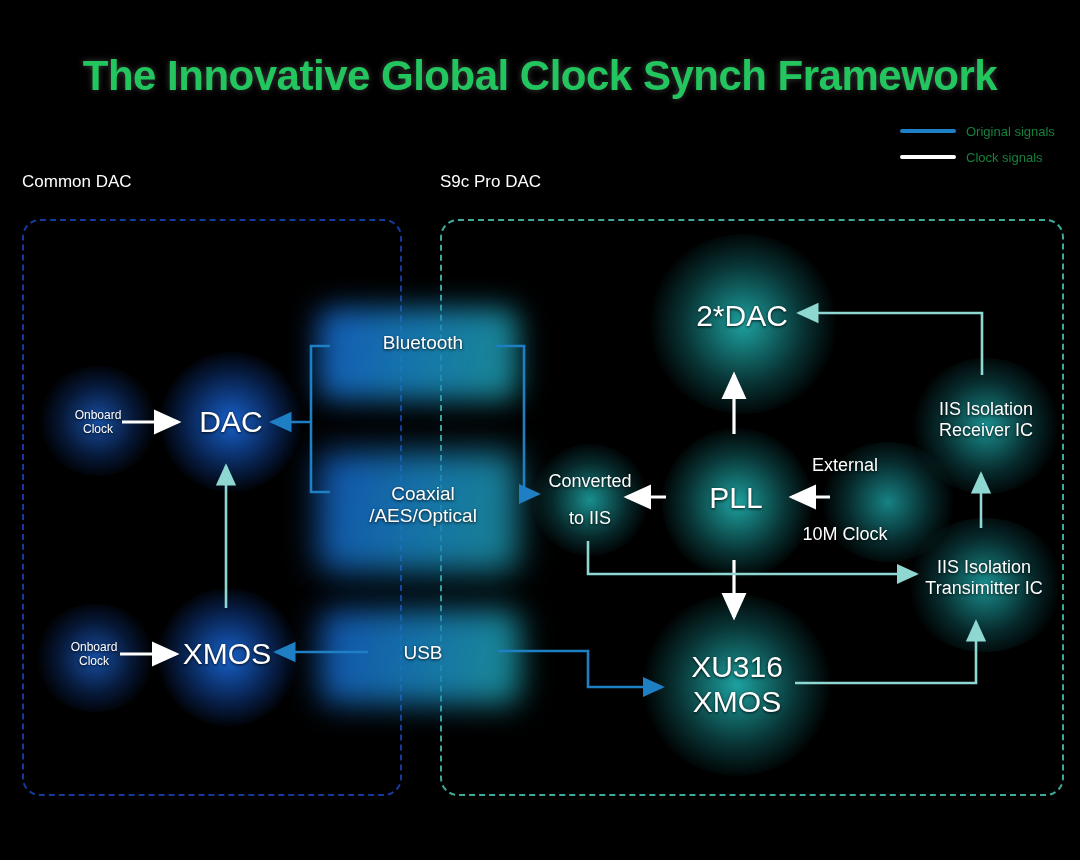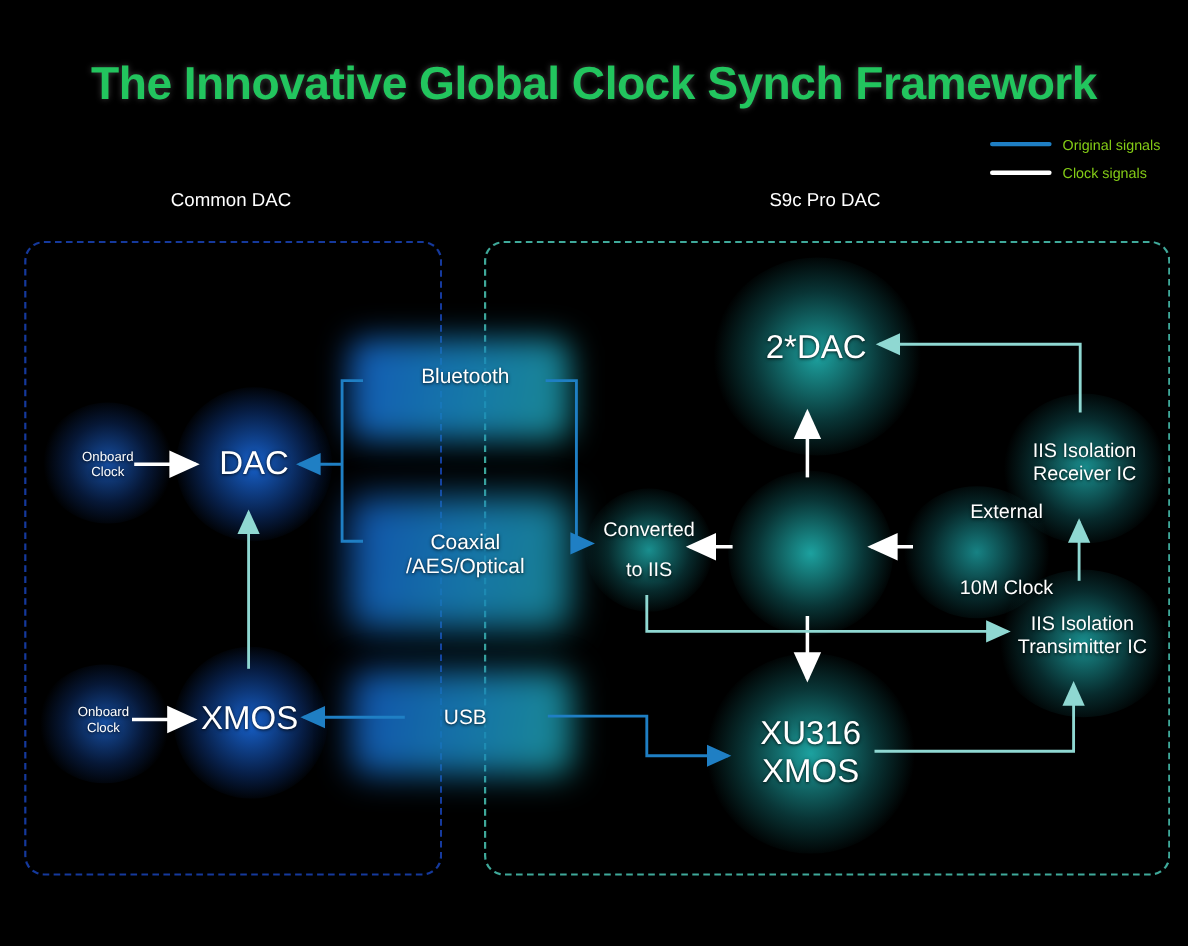--- a/index.html
+++ b/index.html
@@ -10,24 +10,24 @@
   .title{
     position:absolute;left:0;top:52px;width:1080px;text-align:center;
     font-size:42px;font-weight:bold;letter-spacing:-0.5px;color:#22c55e;
     text-shadow:0 0 6px rgba(255,255,255,.25);
   }
 
   
   .legend{position:absolute;left:900px;top:120px;width:170px;}
   .legend-row{display:flex;align-items:center;height:22px;margin-bottom:4px;}
   .legend-swatch{width:56px;height:4px;border-radius:2px;margin-right:10px;flex:0 0 auto;}
-  .legend-label{font-size:13px;color:#84cc16;white-space:nowrap;}
+  .legend-label{font-size:13px;color:#15803d;white-space:nowrap;}
 
   
-  .panel-head{position:absolute;font-size:17px;color:#ffffff;text-align:center;}
+  .panel-head{position:absolute;font-size:17px;color:#ffffff;text-align:left;}
 
   
   .panel{position:absolute;border-radius:18px;border:2px dashed;}
   #panel-left{left:22px;top:219px;width:376px;height:573px;border-color:#15399c;}
   #panel-right{left:440px;top:219px;width:620px;height:573px;border-color:#3fa99a;}
 
   
   .glow{position:absolute;border-radius:50%;pointer-events:none;}
   .glow.rect{border-radius:14px;}
 
@@ -160,22 +160,25 @@
 
   <div class="node n-lg" style="left:672px;top:298px;width:140px;height:36px;">
     <span>2*DAC</span>
   </div>
 
   <div class="node n-sm" style="left:538px;top:478px;width:104px;height:44px;gap:15px;">
     <span>Converted</span>
     <span>to IIS</span>
   </div>
 
+  <div class="node n-lg" style="left:684px;top:480px;width:104px;height:36px;">
+    <span>PLL</span>
+  </div>
 
-  <div class="node n-sm" style="left:854px;top:478px;width:122px;height:44px;gap:48px;">
+  <div class="node n-sm" style="left:784px;top:478px;width:122px;height:44px;gap:48px;">
     <span>External</span>
     <span>10M Clock</span>
   </div>
 
   <div class="node n-sm" style="left:912px;top:398px;width:148px;height:44px;">
     <span>IIS Isolation</span>
     <span>Receiver IC</span>
   </div>
 
   <div class="node n-sm" style="left:904px;top:556px;width:160px;height:44px;">

